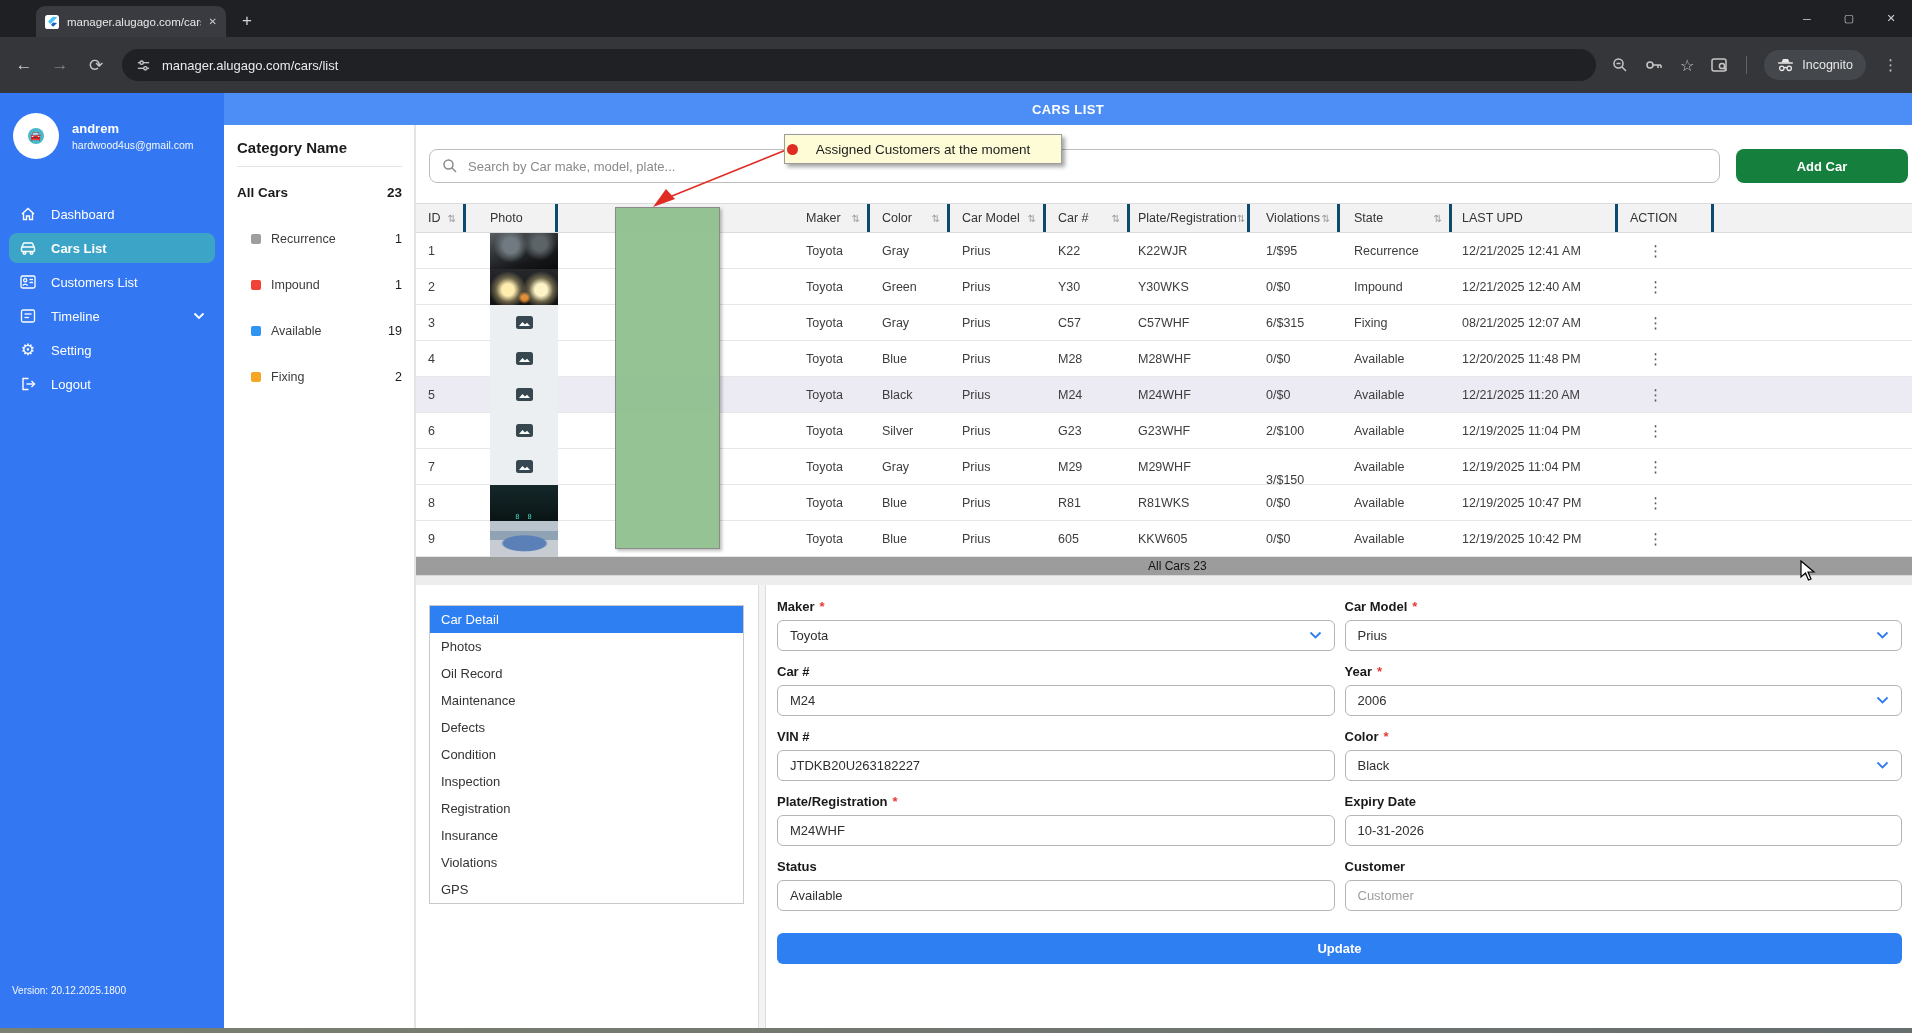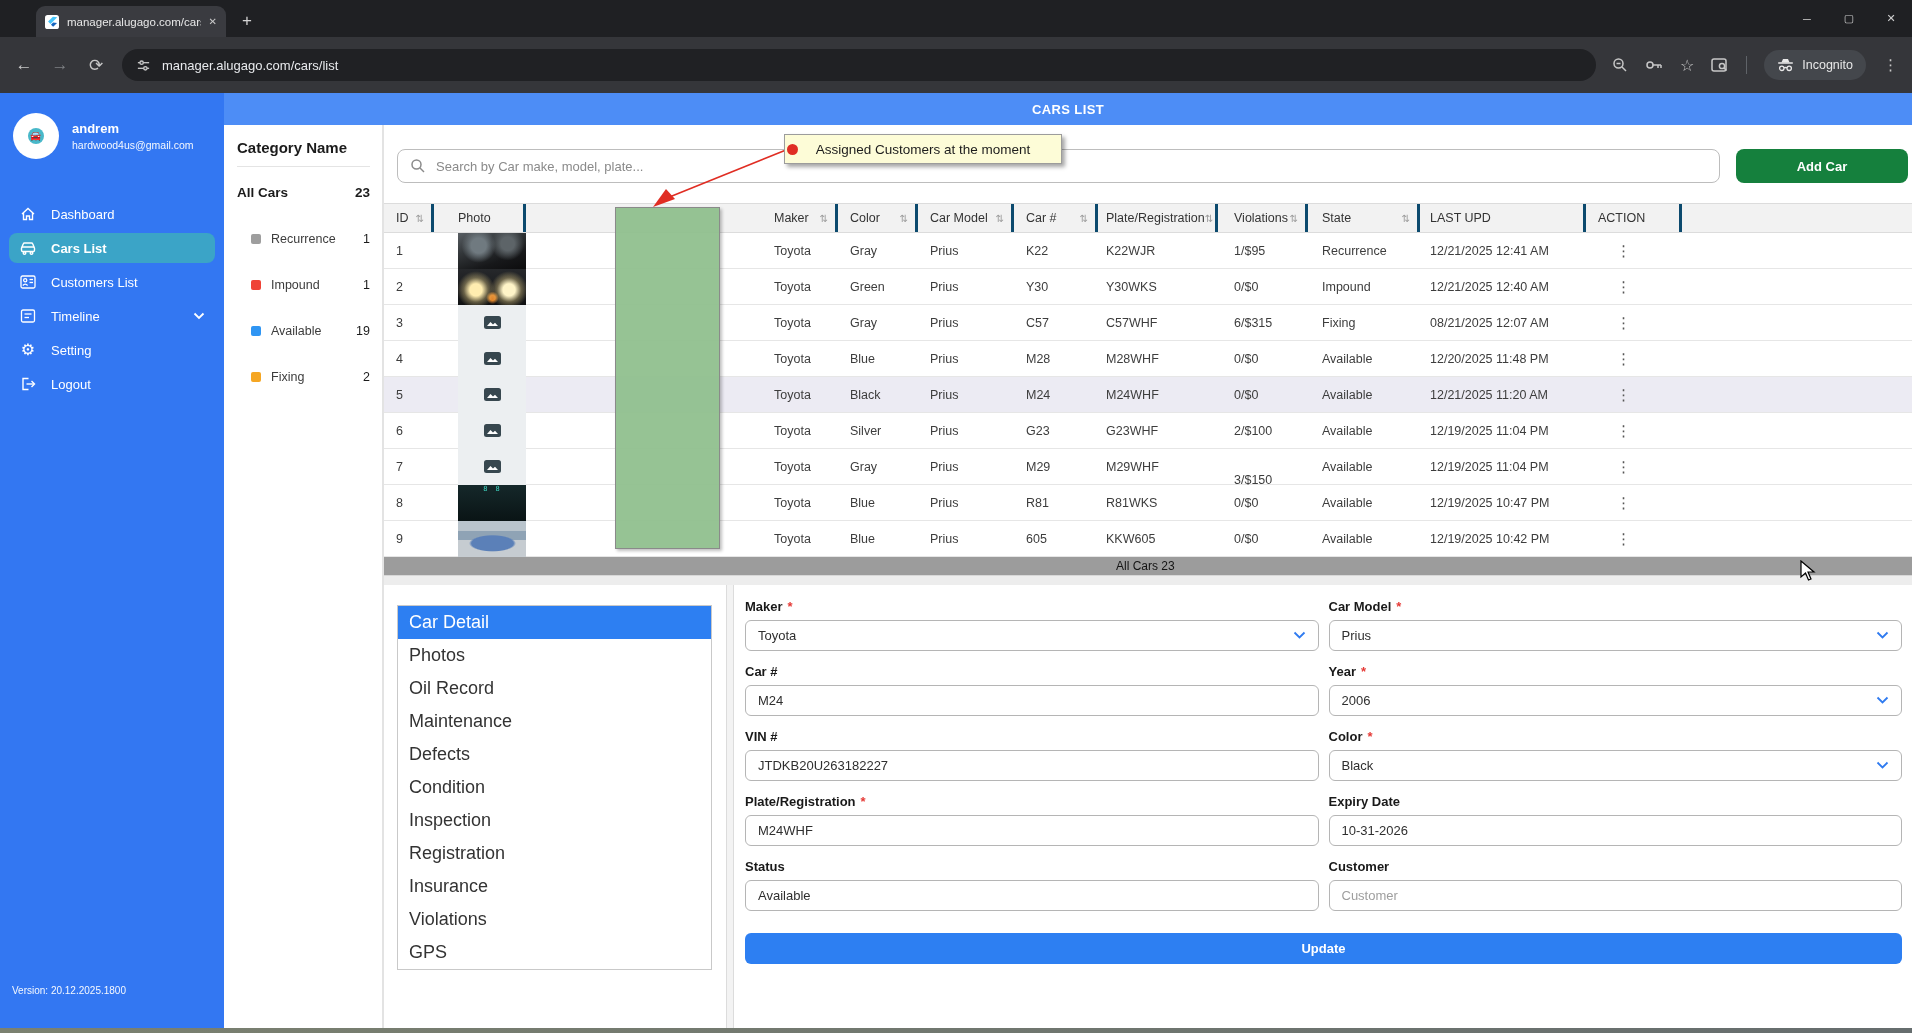--- a/index.html
+++ b/index.html
@@ -37,21 +37,21 @@
   .nav-item .icon { width:18px; height:18px; display:flex; align-items:center; justify-content:center; flex:none; }
   .chev { margin-left:auto; }
   .version { position:absolute; left:12px; bottom:32px; font-size:10px; color:rgba(255,255,255,.95); }
 
   .content { flex:1; display:flex; flex-direction:column; background:#fff; min-width:0; }
   .topbar { height:32px; background:#4D8DF6; display:flex; align-items:center; justify-content:center; flex:none; }
   .topbar-title { color:#fff; font-size:13px; font-weight:bold; letter-spacing:.4px; }
   .body { flex:1; display:flex; min-height:0; }
 
   
-  .catpanel { width:160px; flex:none; border-right:2px solid #e3e3e3; padding:14px 12px 0 13px; }
+  .catpanel { width:192px; flex:none; border-right:2px solid #e3e3e3; padding:14px 12px 0 13px; }
   .cat-heading { font-size:15px; font-weight:bold; color:#1b1b1b; padding-bottom:10px; border-bottom:1px solid #e4e4e4; }
   .allcars { display:flex; justify-content:space-between; margin-top:18px; font-size:13.5px; color:#1b1b1b; font-weight:bold; }
   .cat-item { display:flex; align-items:center; margin-top:32px; font-size:12.5px; color:#3c3c3c; padding-left:14px; }
   .cat-sq { width:10px; height:10px; border-radius:2px; margin-right:10px; flex:none; }
   .cat-count { margin-left:auto; color:#1b1b1b; }
 
   
   .main { flex:1; display:flex; flex-direction:column; min-width:0; position:relative; }
   .searchrow { display:flex; align-items:center; gap:16px; padding:24px 4px 20px 13px; }
   .searchwrap { flex:1; position:relative; }
@@ -74,35 +74,35 @@
   .ph.placeholder { background:#ECEFF1; display:flex; align-items:center; justify-content:center; }
   .ph.interior { background:
       radial-gradient(circle at 30% 35%, #707a80 0 14%, transparent 32%),
       radial-gradient(circle at 72% 30%, #5d6468 0 12%, transparent 30%),
       linear-gradient(160deg,#585e63 0%,#33373a 35%,#17181a 70%,#0c0c0d 100%); }
   .ph.front { background:
       radial-gradient(circle at 26% 58%, #ffedb0 0 11%, rgba(255,230,150,.35) 22%, transparent 34%),
       radial-gradient(circle at 74% 58%, #fff4c8 0 11%, rgba(255,230,150,.35) 22%, transparent 34%),
       radial-gradient(circle at 50% 80%, #e0862c 0 6%, transparent 14%),
       linear-gradient(#26282b 0%,#1a1b1e 60%,#101113 100%); }
-  .ph.display { background:linear-gradient(#15282a 0%,#0a1415 100%); display:flex; align-items:flex-start; justify-content:center; }
+  .ph.display { background:linear-gradient(#15282a 0%,#0a1415 100%); display:flex; align-items:flex-end; justify-content:center; }
   .ph.display span { color:#3fd8c4; font-size:7px; letter-spacing:2px; font-family:"DejaVu Sans Mono",monospace; }
   .ph.exterior { background:
       radial-gradient(ellipse 55% 38% at 50% 62%, #5b80b8 0 55%, transparent 62%),
       linear-gradient(180deg,#b9c4cc 0 28%,#8fa3b5 28% 52%,#c6ccd1 52% 100%); }
 
   .tfooter { height:18px; background:#9c9c9c; position:relative; flex:none; }
   .tfooter span { position:absolute; left:732px; top:2px; font-size:12px; color:#141414; }
   .strip { height:10px; background:#ededed; border-top:1px solid #d7d7d7; flex:none; }
 
   
   .bottom { flex:1; display:flex; min-height:0; }
   .leftpane { width:342px; flex:none; padding:20px 14px 0 13px; }
   .tabscard { border:1px solid #c9c9c9; background:#fff; }
-  .dtab { padding:6px 11px; font-size:18px; color:#333; }
+  .dtab { padding:6px 11px; font-size:13px; color:#333; }
   .dtab.active { background:#2D7FF2; color:#fff; }
   .gutter { width:8px; flex:none; background:#f3f3f3; border-left:1px solid #dcdcdc; border-right:1px solid #dcdcdc; }
   .formpane { flex:1; padding:14px 10px 0 11px; min-width:0; }
   .formcols { display:flex; gap:10px; }
   .fcol { flex:1; min-width:0; }
   .flabel { display:flex; align-items:center; font-size:13px; font-weight:bold; color:#191919; margin-bottom:6px; height:15px; }
   .req { color:#e53935; margin-left:5px; }
   .fbox { height:31px; border:1px solid #b5b5b5; border-radius:6px; display:flex; align-items:center; padding:0 12px; font-size:13px; color:#2f2f2f; margin-bottom:13px; background:#fff; }
   .fbox .plh { color:#9e9e9e; }
   .fbox .chevron { margin-left:auto; }

